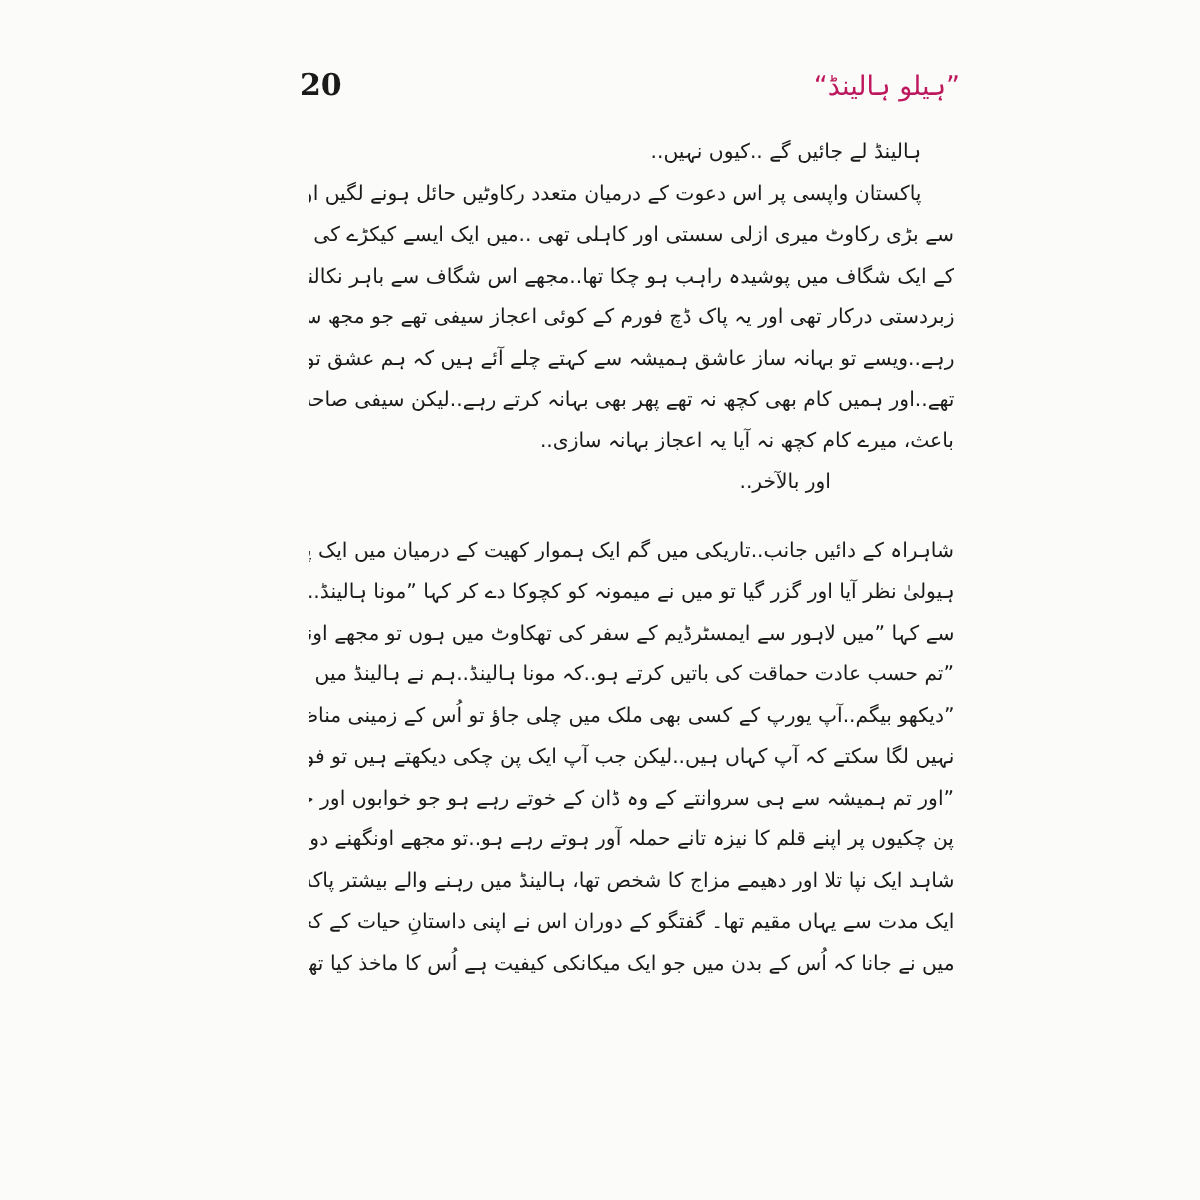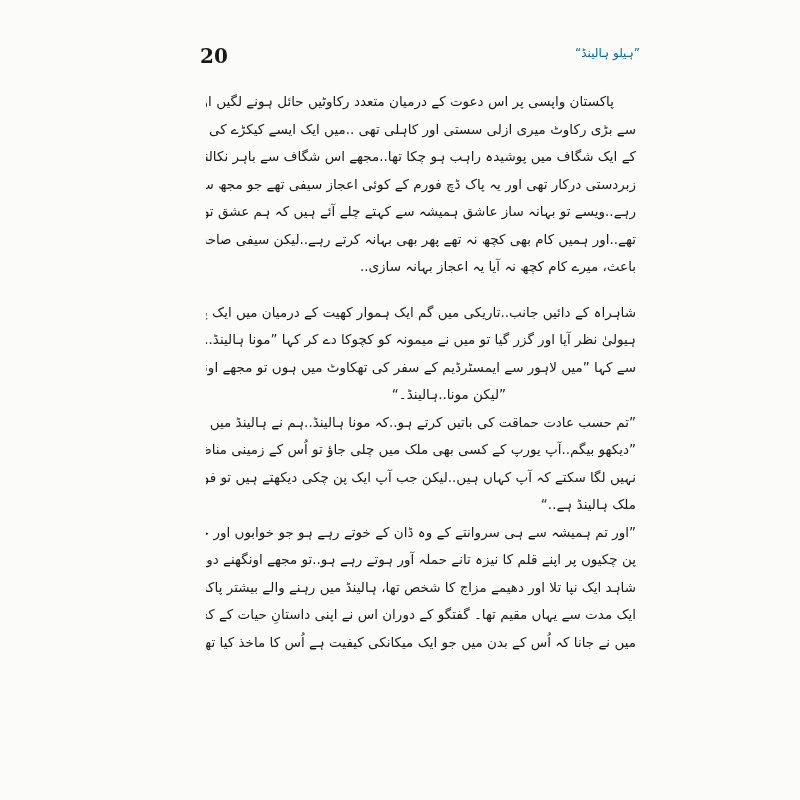--- a/index.html
+++ b/index.html
@@ -10,21 +10,21 @@
   }
   .header {
     position: absolute; top: 44px; left: 200px; width: 440px; height: 30px;
   }
   .page-number {
     position: absolute; left: 0; top: 0;
     font-family: "DejaVu Serif", serif; font-weight: bold; font-size: 20px; color: #1a1a1a;
   }
   .running-title {
     position: absolute; right: 0; top: 2px;
-    font-family: "DejaVu Sans", sans-serif; font-size: 12px; color: #0369a1; direction: rtl;
+    font-family: "DejaVu Sans", sans-serif; font-size: 18px; color: #be185d; direction: rtl;
   }
   .body {
     position: absolute; top: 88px; left: 206px; width: 430px;
     font-family: "DejaVu Sans", sans-serif; font-size: 13.5px; color: #1b1b1b;
     direction: rtl; text-align: justify;
   }
   .line { height: 27.5px; line-height: 27.5px; white-space: nowrap; overflow: hidden; }
   .line.justify { text-align: justify; text-align-last: justify; }
   .line.indent { padding-right: 22px; }
   .line.indent2 { padding-right: 82px; }
@@ -33,35 +33,35 @@
 </style>
 </head>
 <body>
 
 <div class="page">
   <div class="header">
     <span class="page-number">20</span>
     <span class="running-title">”ہیلو ہالینڈ“</span>
   </div>
   <div class="body" id="body">
+      <div class="line indent">ہالینڈ لے جائیں گے ..کیوں نہیں..</div>
       <div class="line justify indent">پاکستان واپسی پر اس دعوت کے درمیان متعدد رکاوٹیں حائل ہونے لگیں اور ان میں سب</div>
       <div class="line justify">سے بڑی رکاوٹ میری ازلی سستی اور کاہلی تھی ..میں ایک ایسے کیکڑے کی مانند تھا جو کسی سمندری چٹان</div>
       <div class="line justify">کے ایک شگاف میں پوشیدہ راہب ہو چکا تھا..مجھے اس شگاف سے باہر نکالنے کے لیے تھوڑی بہت</div>
       <div class="line justify">زبردستی درکار تھی اور یہ پاک ڈچ فورم کے کوئی اعجاز سیفی تھے جو مجھ سے زبردستی کرتے مسلسل فون کرتے</div>
       <div class="line justify">رہے..ویسے تو بہانہ ساز عاشق ہمیشہ سے کہتے چلے آئے ہیں کہ ہم عشق تو کرتے پر ہمیں کام بہت</div>
       <div class="line justify">تھے..اور ہمیں کام بھی کچھ نہ تھے پھر بھی بہانہ کرتے رہے..لیکن سیفی صاحب کے مسلسل فونوں کے</div>
       <div class="line ">باعث، میرے کام کچھ نہ آیا یہ اعجاز بہانہ سازی..</div>
+      <div class="line indent2">اور بالآخر..</div>
       <div class="gap"></div>
       <div class="line justify">شاہراہ کے دائیں جانب..تاریکی میں گم ایک ہموار کھیت کے درمیان میں ایک پن چکی کا</div>
       <div class="line justify">ہیولیٰ نظر آیا اور گزر گیا تو میں نے میمونہ کو کچوکا دے کر کہا ”مونا ہالینڈ..“ تو میمونہ نے اپنی روایتی بے رُخی</div>
       <div class="line ">سے کہا ”میں لاہور سے ایمسٹرڈیم کے سفر کی تھکاوٹ میں ہوں تو مجھے اونگھنے دو۔“</div>
-      <div class="line indent3">”لیکن مونا..ہالینڈ۔“</div>
       <div class="line justify">”تم حسب عادت حماقت کی باتیں کرتے ہو..کہ مونا ہالینڈ..ہم نے ہالینڈ میں نہیں تو کیا</div>
       <div class="line justify">”دیکھو بیگم..آپ یورپ کے کسی بھی ملک میں چلی جاؤ تو اُس کے زمینی مناظر سے اندازہ</div>
       <div class="line justify">نہیں لگا سکتے کہ آپ کہاں ہیں..لیکن جب آپ ایک پن چکی دیکھتے ہیں تو فوراً جان جاتے ہیں کہ یہ</div>
-      <div class="line ">ملک ہالینڈ ہے..“</div>
       <div class="line justify">”اور تم ہمیشہ سے ہی سروانتے کے وہ ڈان کے خوتے رہے ہو جو خوابوں اور خیالوں کی</div>
       <div class="line ">پن چکیوں پر اپنے قلم کا نیزہ تانے حملہ آور ہوتے رہے ہو..تو مجھے اونگھنے دو۔“</div>
       <div class="line justify">شاہد ایک نپا تلا اور دھیمے مزاج کا شخص تھا، ہالینڈ میں رہنے والے بیشتر پاکستانیوں کی مانند</div>
       <div class="line justify">ایک مدت سے یہاں مقیم تھا۔ گفتگو کے دوران اس نے اپنی داستانِ حیات کے کچھ ورق پلٹے..اور تب</div>
       <div class="line ">میں نے جانا کہ اُس کے بدن میں جو ایک میکانکی کیفیت ہے اُس کا ماخذ کیا تھا..</div>
     </div>
 </div>
 
 </body></html>

